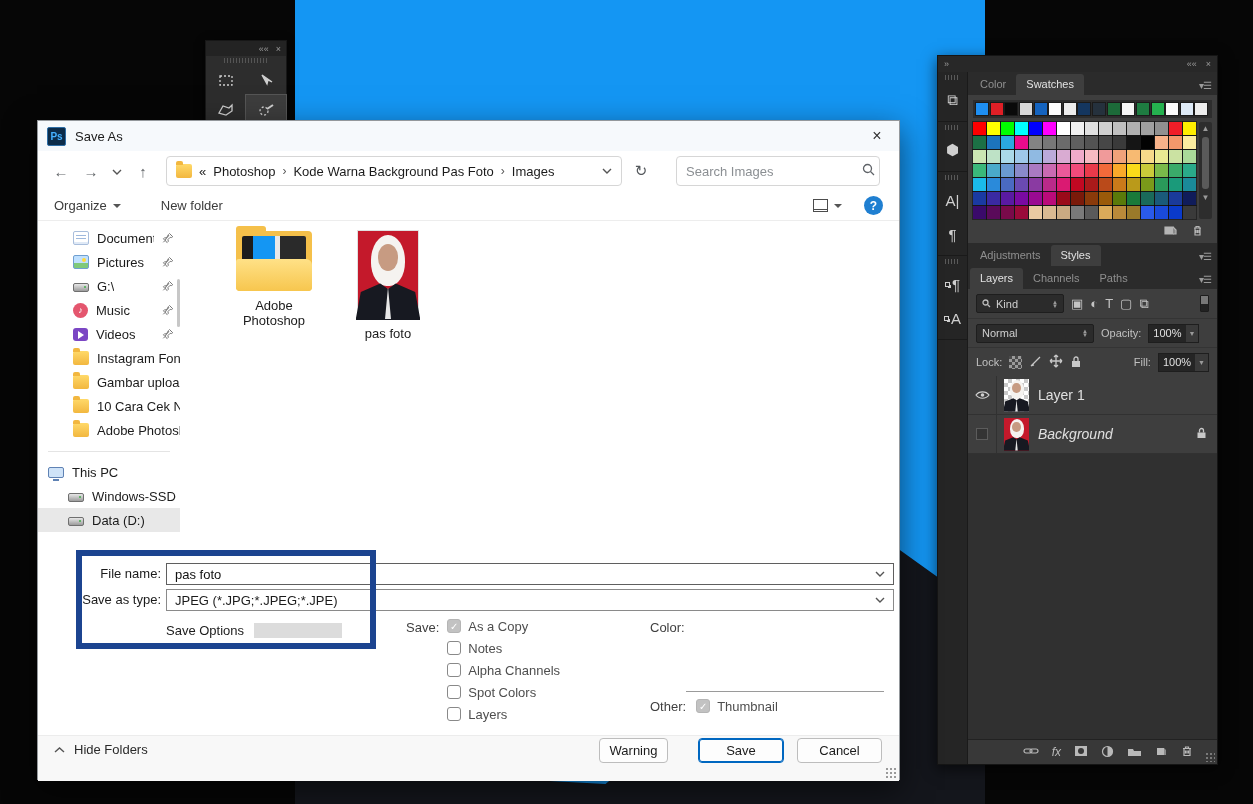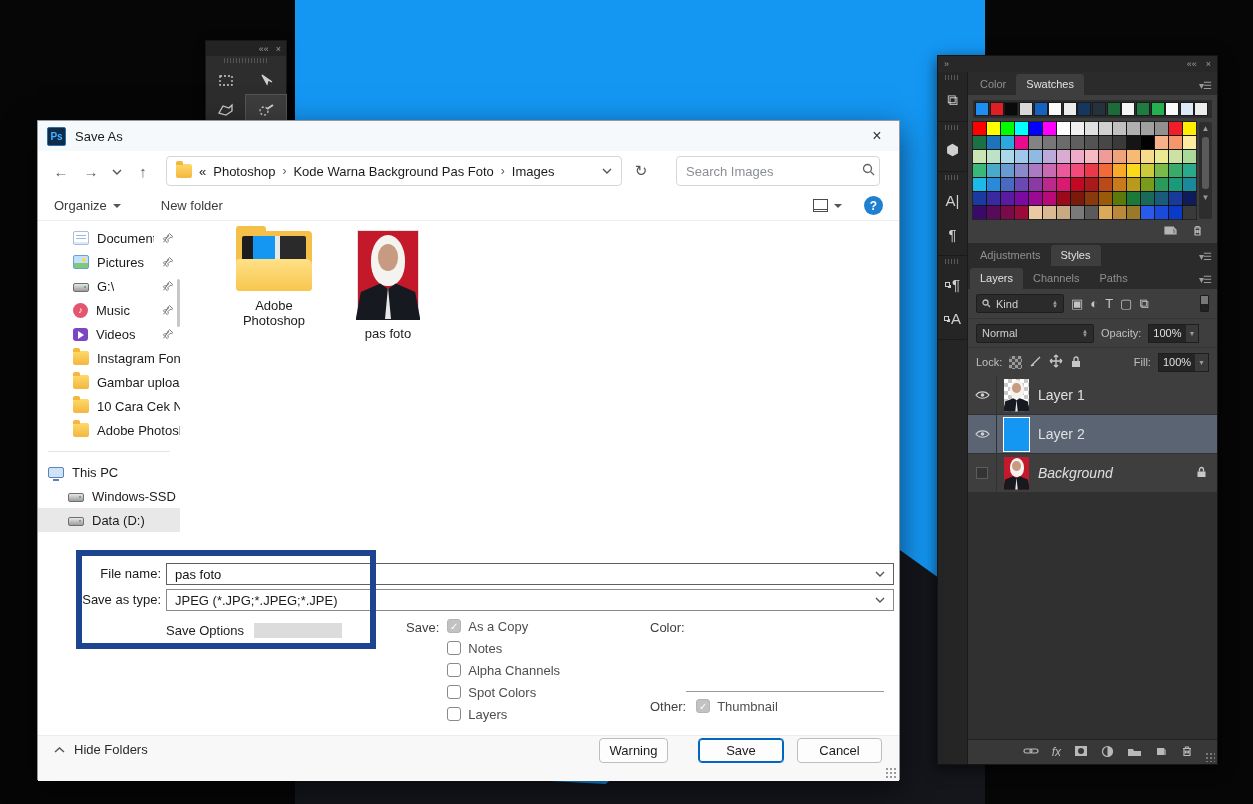--- a/index.html
+++ b/index.html
@@ -499,30 +499,20 @@
               </svg>
             </span>
             <span class="lthumb checker person">
               <span class="hijab"></span>
               <span class="face"></span>
               <span class="pbody"></span>
               <span class="shirt"></span>
             </span>
             <span class="lname">Layer 1</span>
           </div>
-          <div class="lrow sel">
-            <span class="eye-cell">
-              <svg width="15" height="10">
-                <path d="M1 5 C4 .7 11 .7 14 5 C11 9.3 4 9.3 1 5 Z"></path>
-                <circle cx="7.5" cy="5" r="1.8" fill="#d0d0d0" stroke="none"></circle>
-              </svg>
-            </span>
-            <span class="lthumb selth blue-fill"></span>
-            <span class="lname">Layer 2</span>
-          </div>
           <div class="lrow">
             <span class="eye-cell">
               <span class="vis-off"></span>
             </span>
             <span class="lthumb red-fill person">
               <span class="hijab"></span>
               <span class="face"></span>
               <span class="pbody"></span>
               <span class="shirt"></span>
             </span>

